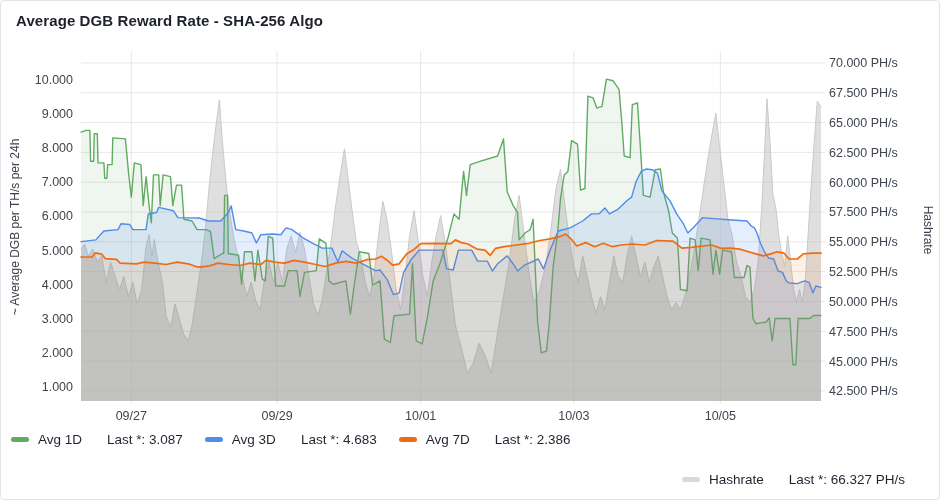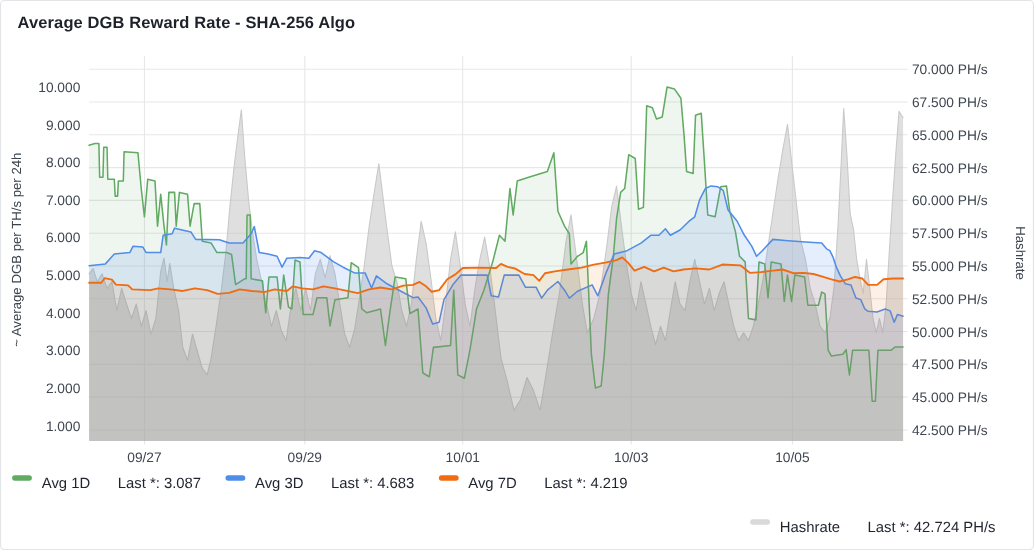--- a/index.html
+++ b/index.html
@@ -9,21 +9,21 @@
   .chart-title{position:absolute;left:15px;top:11px;font-size:15px;font-weight:600;
         color:#1d212a;letter-spacing:.1px;}
   .axis-title{position:absolute;font-size:12px;color:#3c434d;}
   .axis-title.left{width:350px;text-align:center;left:-161px;top:219px;transform:rotate(-90deg);}
   .axis-title.right{width:120px;text-align:center;left:867px;top:222px;transform:rotate(90deg);}
   svg#chart-svg{position:absolute;left:0;top:0;}
   .tick{font-size:12.5px;fill:#3f4650;font-family:"Liberation Sans",sans-serif;}
   .legend-row{position:absolute;display:flex;align-items:center;font-size:13.5px;color:#1f2430;}
   .legend-row.primary{left:10px;top:431px;gap:22px;}
   .legend-row.secondary{right:34px;top:471px;}
-  .legend-item{display:flex;align-items:flex-start;gap:9px;cursor:pointer;white-space:nowrap;}
+  .legend-item{display:flex;align-items:center;gap:9px;cursor:pointer;white-space:nowrap;}
   .swatch{width:18px;height:5px;border-radius:2.5px;display:inline-block;flex:0 0 auto;}
   .legend-last{margin-left:16px;}
 </style>
 </head>
 <body>
 
 <div class="card">
   <div class="chart-title">Average DGB Reward Rate - SHA-256 Algo</div>
 
   <div class="axis-title left">~ Average DGB per TH/s per 24h</div>
@@ -91,24 +91,24 @@
       <span class="legend-last">Last *: 3.087</span>
     </div>
     <div class="legend-item">
       <span class="swatch" style="background: rgb(79, 141, 232);"></span>
       <span class="legend-label">Avg 3D</span>
       <span class="legend-last">Last *: 4.683</span>
     </div>
     <div class="legend-item">
       <span class="swatch" style="background: rgb(239, 108, 18);"></span>
       <span class="legend-label">Avg 7D</span>
-      <span class="legend-last">Last *: 4.219</span>
+      <span class="legend-last">Last *: 2.386</span>
     </div>
   </div>
 
   <div class="legend-row secondary">
     <div class="legend-item">
       <span class="swatch" style="background: rgb(217, 217, 217);"></span>
       <span class="legend-label">Hashrate</span>
-      <span class="legend-last">Last *: 42.724 PH/s</span>
+      <span class="legend-last">Last *: 66.327 PH/s</span>
     </div>
   </div>
 </div>
 
 </body></html>

